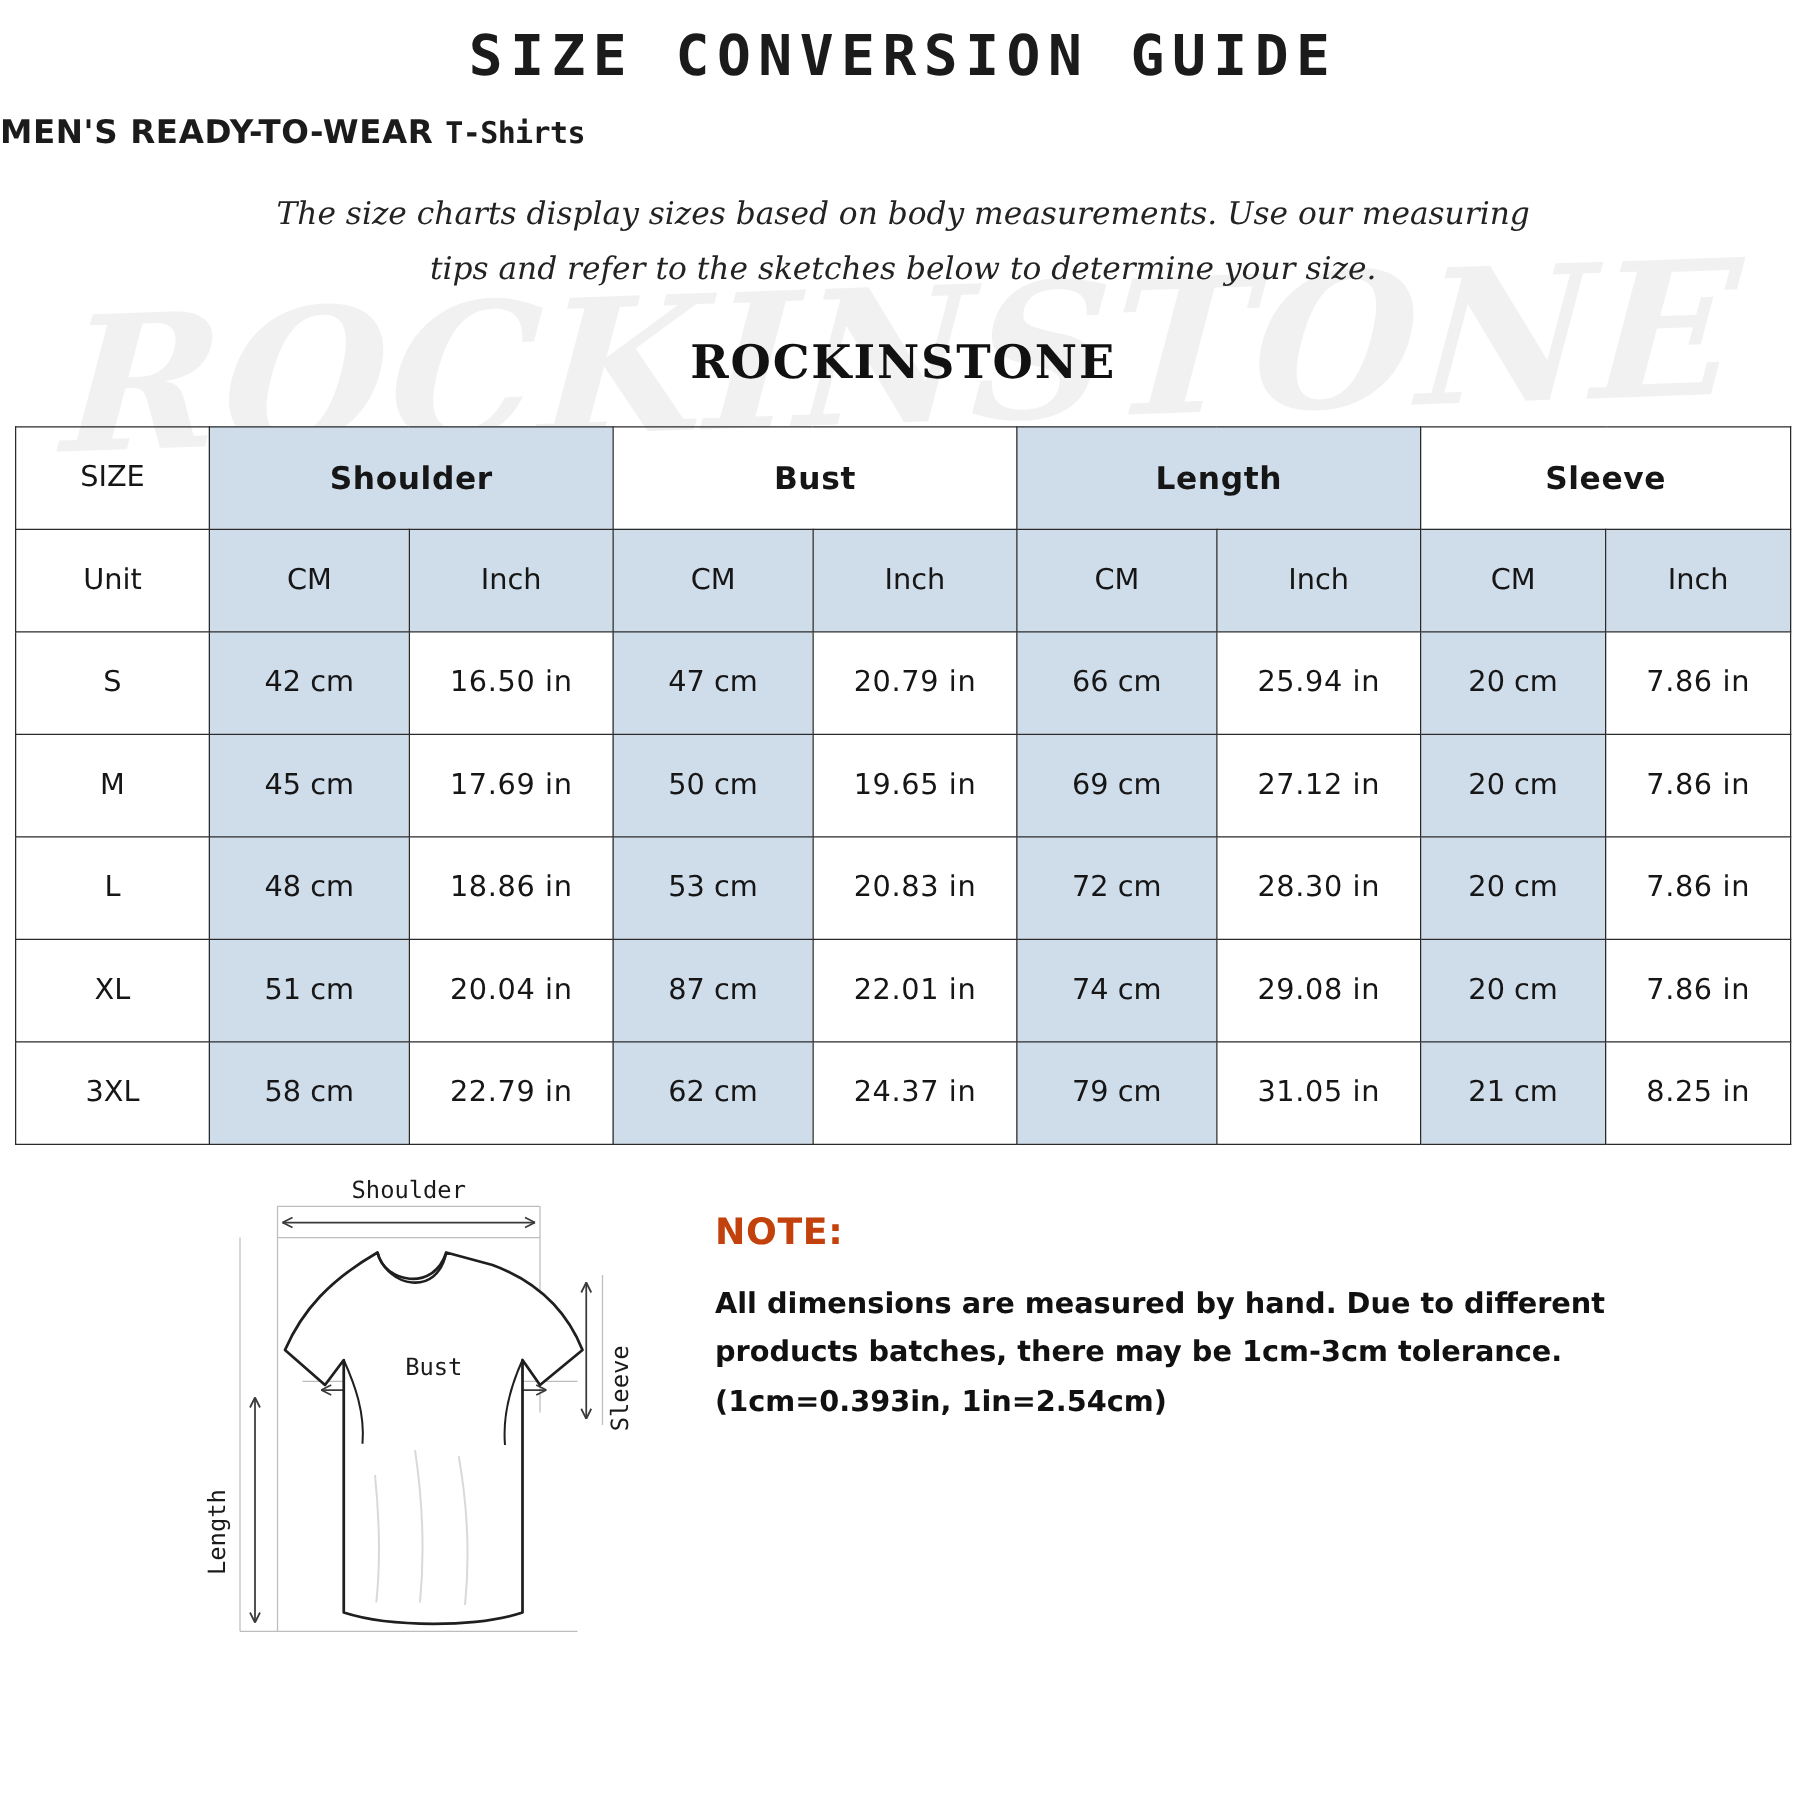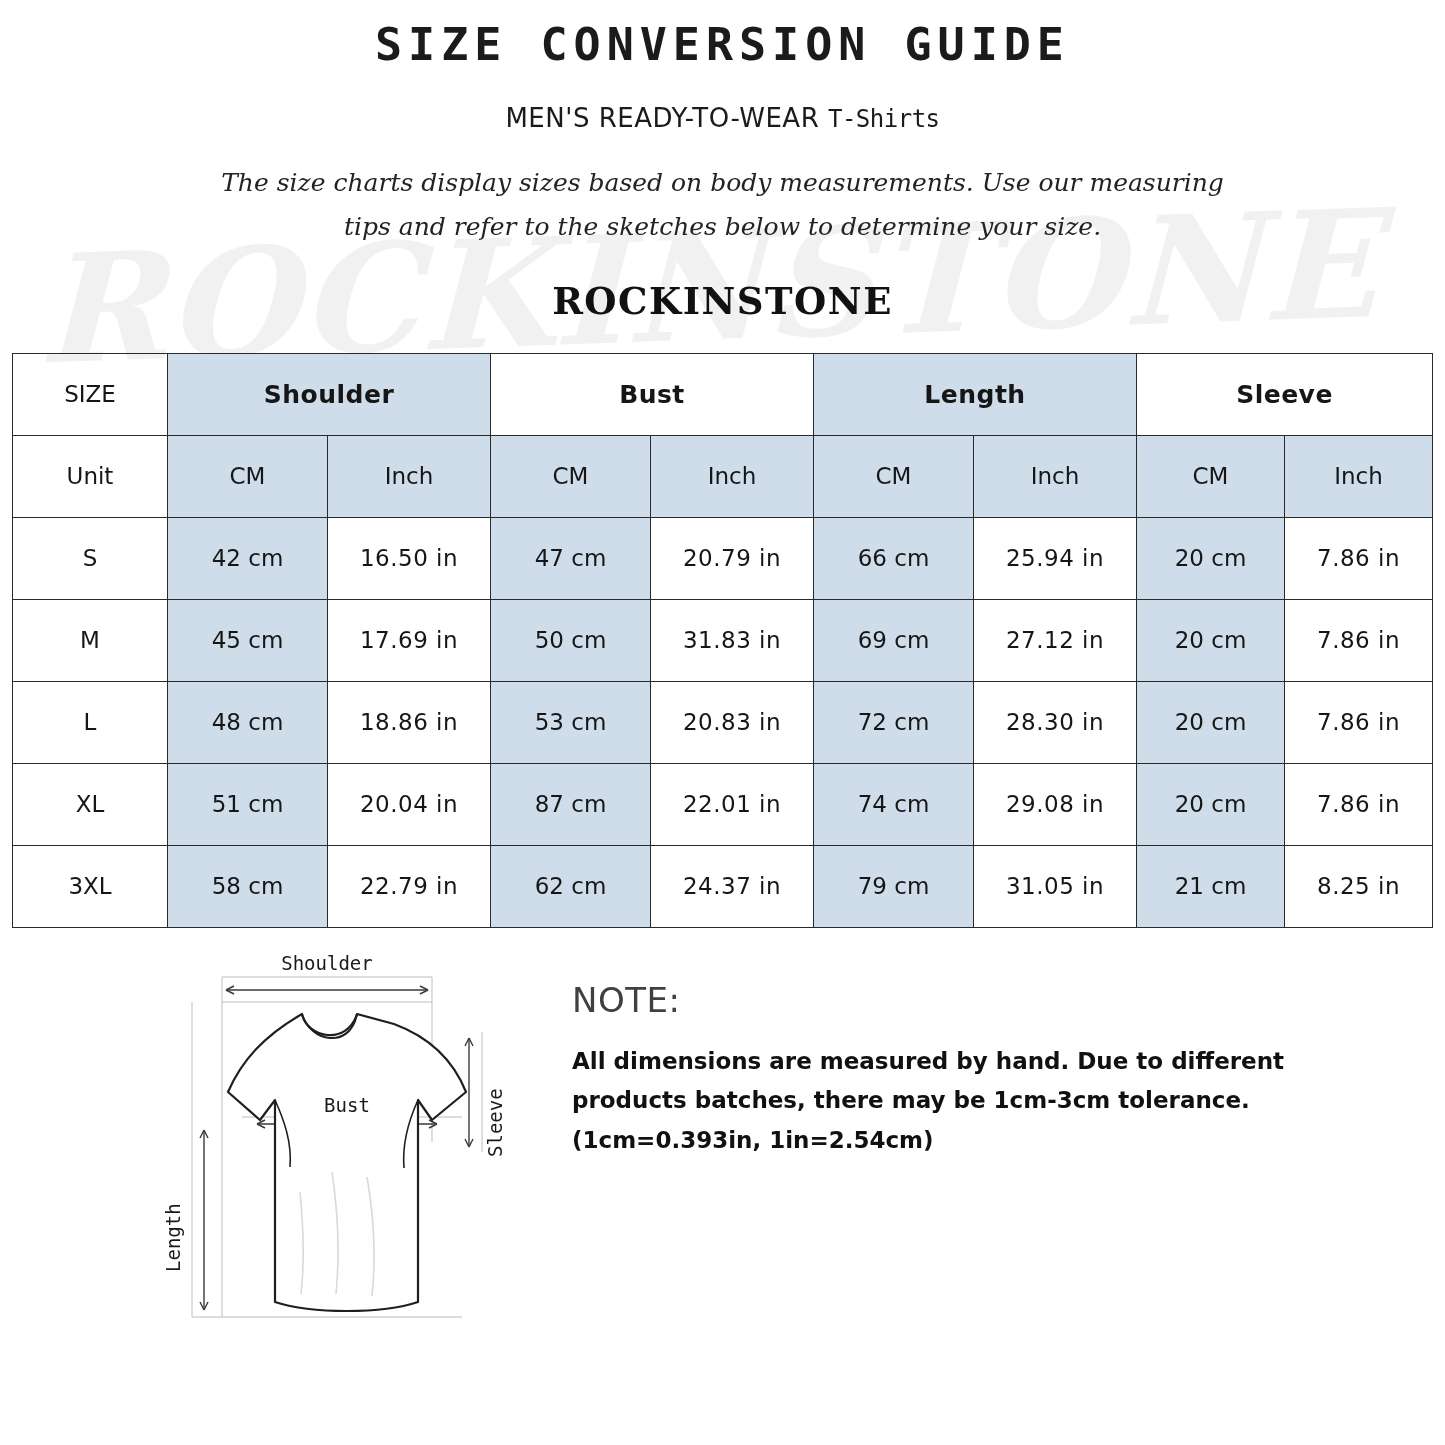--- a/index.html
+++ b/index.html
@@ -40,24 +40,24 @@
   .title {
     text-align: center;
     font-family: "DejaVu Sans Mono", monospace;
     font-weight: bold;
     font-size: 45px;
     letter-spacing: 6px;
     color: #1b1b1b;
     margin-top: 18px;
   }
   .subtitle {
-    text-align: center;
-    margin-top: 32px;
+    text-align: left;
+    margin-top: 20px;
     font-size: 26px;
-    font-weight: normal;
+    font-weight: bold;
     color: #1b1b1b;
     letter-spacing: 0.5px;
   }
   .subtitle .mono {
     font-family: "DejaVu Sans Mono", monospace;
     font-size: 24px;
     letter-spacing: -0.5px;
   }
   .desc {
     width: 1010px;
@@ -120,23 +120,23 @@
     flex: 0 0 420px;
     margin-left: 120px;
   }
   .note {
     flex: 1;
     padding-left: 20px;
     padding-top: 38px;
   }
   .note h3 {
     margin: 0 0 22px 0;
-    font-size: 34px;
-    font-weight: normal;
-    color: #404040;
+    font-size: 29px;
+    font-weight: bold;
+    color: #c2410c;
     letter-spacing: 0.5px;
   }
   .note p {
     margin: 0;
     font-size: 23px;
     font-weight: bold;
     line-height: 1.72;
     color: #111;
     max-width: 800px;
   }
@@ -203,21 +203,21 @@
           <td class="cell-cm shade">66 cm</td>
           <td class="cell-in">25.94 in</td>
           <td class="cell-cm shade">20 cm</td>
           <td class="cell-in">7.86 in</td>
         </tr>
         <tr>
           <td class="sizecol">M</td>
           <td class="cell-cm shade">45 cm</td>
           <td class="cell-in">17.69 in</td>
           <td class="cell-cm shade">50 cm</td>
-          <td class="cell-in">31.83 in</td>
+          <td class="cell-in">19.65 in</td>
           <td class="cell-cm shade">69 cm</td>
           <td class="cell-in">27.12 in</td>
           <td class="cell-cm shade">20 cm</td>
           <td class="cell-in">7.86 in</td>
         </tr>
         <tr>
           <td class="sizecol">L</td>
           <td class="cell-cm shade">48 cm</td>
           <td class="cell-in">18.86 in</td>
           <td class="cell-cm shade">53 cm</td>

